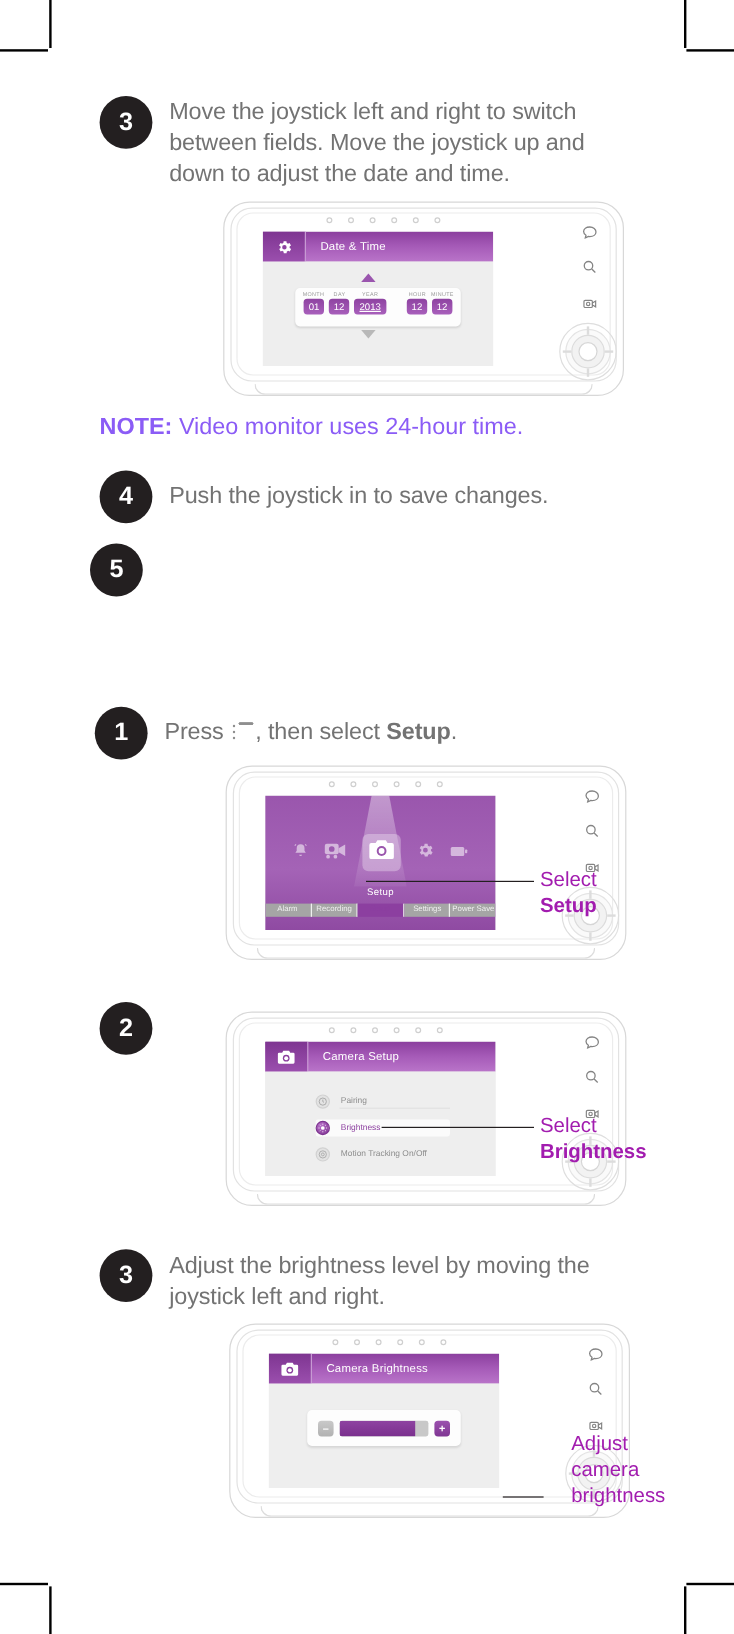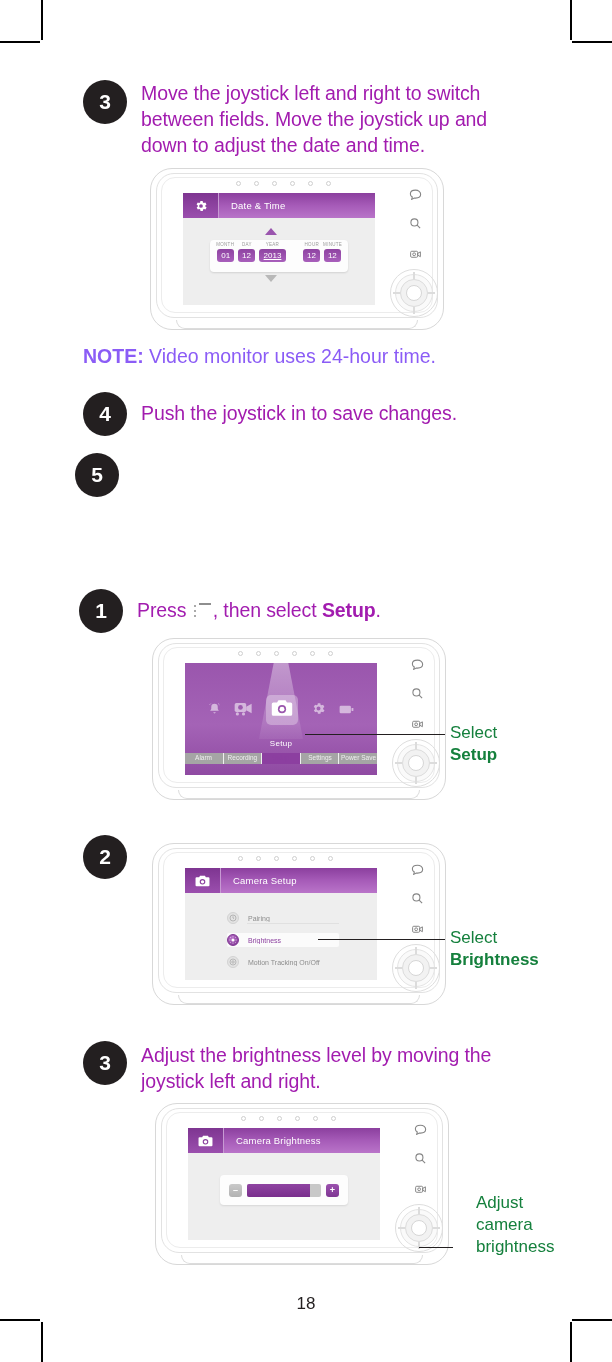--- a/index.html
+++ b/index.html
@@ -35,21 +35,21 @@
     color:#fff;
     font-weight: bold;
     font-size: 21px;
     display:flex; align-items:center; justify-content:center;
     font-family: "Liberation Sans", sans-serif;
   }
   .step-text {
     margin-left: 14px;
     font-size: 19.5px;
     line-height: 26px;
-    color:#a21caf;
+    color:#737373;
     letter-spacing: -0.1px;
   }
   .step-text b { font-weight: bold; }
 
   
   .menu-glyph {
     display:inline-block;
     vertical-align: -3px;
     width: 17px; height: 17px;
     position: relative;
@@ -85,21 +85,21 @@
     font-size: 22.5px;
     font-weight: bold;
     font-style: italic;
     color:#231f20;
     letter-spacing: -0.2px;
   }
 
   
   .device {
     position:absolute;
-    width: 294px; height: 162px;
+    width: 334px; height: 162px; margin-left: 36px;
   }
   .dev-outer {
     position:absolute; inset:0;
     border:1.4px solid #d8d8d8;
     border-radius: 22px;
     background:#fff;
   }
   .dev-inner {
     position:absolute; left:6px; top:5px; right:6px; bottom:12px;
     border:1.2px solid #e2e2e2;
@@ -295,21 +295,21 @@
     height:100%; background: linear-gradient(180deg,#8e43a1 0%, #7a2f8d 100%);
   }
 
   
   .callout { position:absolute; }
   .callout .cl-line {
     position:absolute; height:1.3px; background:#231f20;
   }
   .callout .cl-text {
     position:absolute;
-    font-size:17px; line-height:22px; color:#15803d;
+    font-size:17px; line-height:22px; color:#a21caf;
   }
   .callout .cl-text b { font-weight:bold; }
 
   
   .pagenum {
     position:absolute; left:0; right:0; bottom:48px;
     text-align:center; font-size:17px; color:#231f20;
   }
 </style>
 </head>
@@ -769,15 +769,14 @@
 
   <div class="callout" style="left:419px; top:1192px; width:195px; height:75px;">
     <div class="cl-line" style="left:0; top:55px; width:34px;"></div>
     <div class="cl-text" style="left:36px; top:0px;margin-left:21px;">
       <div>Adjust</div>
       <div>camera</div>
       <div>brightness</div>
     </div>
   </div>
 
-  <div class="pagenum">18</div>
 
 </div>
 
 </body></html>

